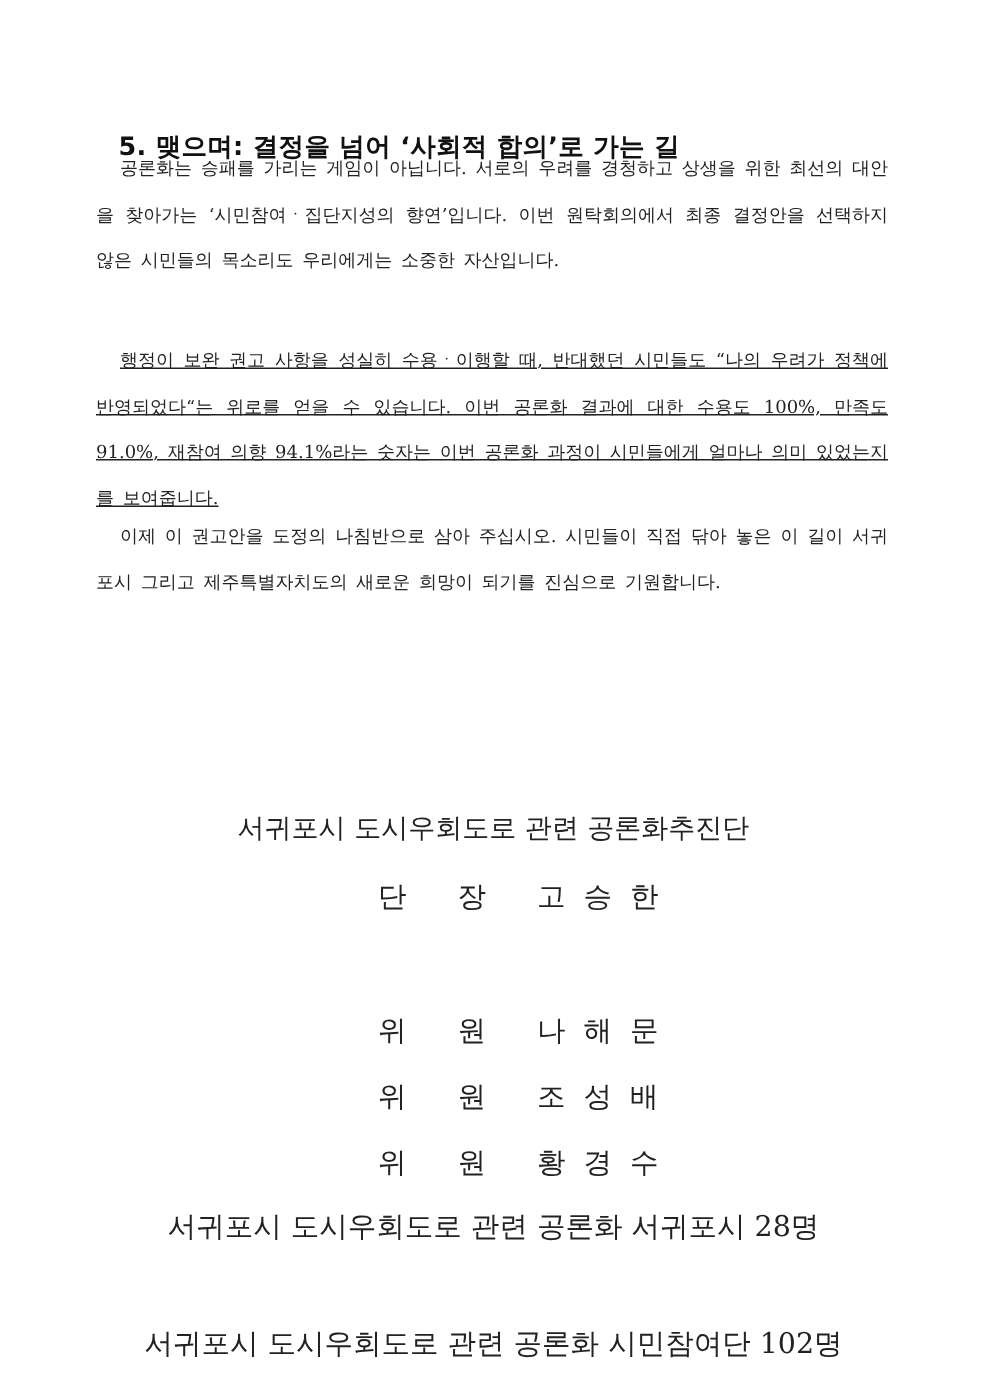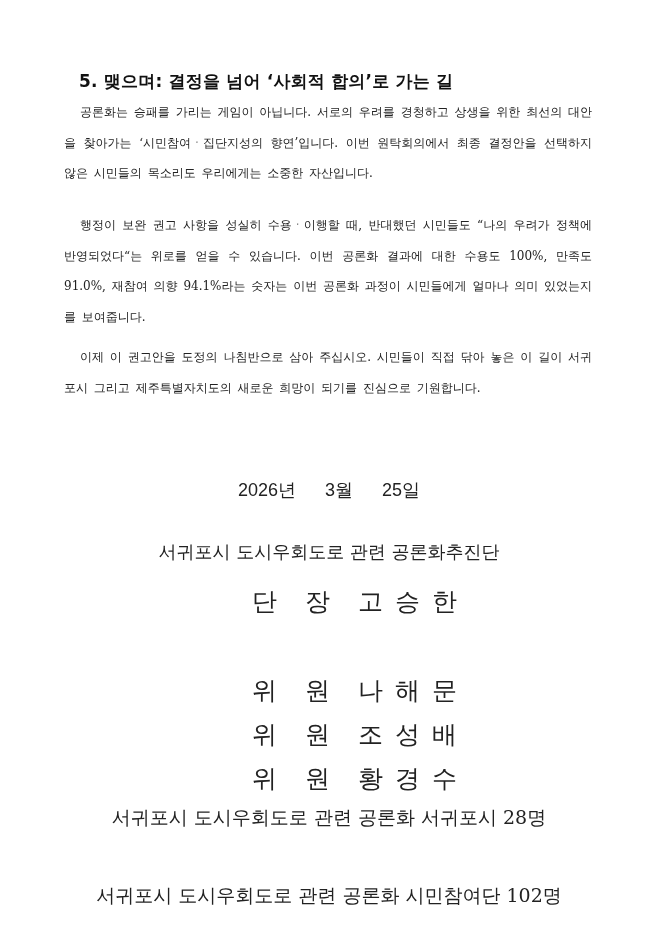--- a/index.html
+++ b/index.html
@@ -1,41 +1,41 @@
 <!DOCTYPE html>
 <html><head>
   <meta charset="utf-8">
   <style>
     html, body { margin: 0; padding: 0; background: #ffffff; }
     body { width: 658px; height: 930px; position: relative; overflow: hidden; color: #111; }
     .page { position: absolute; left: 0; top: 0; width: 658px; height: 930px; background: #fff; }
     .heading {
-      position: absolute; left: 79px; top: 70px;
+      position: absolute; left: 79px; top: 86px;
       font-family: "DejaVu Sans", sans-serif; font-weight: bold;
       font-size: 17px; letter-spacing: 0.2px; color: #111; white-space: nowrap;
     }
     .para {
       position: absolute; left: 64px; width: 528px;
       font-family: "DejaVu Serif", serif; font-size: 12px; line-height: 30.5px;
       text-align: justify; text-align-last: left; color: #222; word-spacing: 2px;
     }
     .para .indent { display: inline-block; width: 16px; }
     #p1 { top: 97px; }
-    #p2 { top: 210px; }
+    #p2 { top: 225px; text-decoration: underline; }
     #p3 { top: 342px; }
     .center {
       position: absolute; left: 0; width: 658px; text-align: center;
       font-family: "DejaVu Serif", serif; color: #222; white-space: nowrap;
     }
     .date { top: 478px; font-size: 18px; font-family: "Liberation Sans", sans-serif; }
     .date span { margin: 0 12px; }
     .org { top: 540px; font-size: 18px; }
     .member {
       position: absolute; left: 252px; height: 30px;
-      font-family: Liberation Mono, monospace; font-size: 25px; color: #222; white-space: nowrap;
+      font-family: Liberation Mono, monospace; font-size: 19px; color: #222; white-space: nowrap;
     }
     .member .role { display: inline-block; width: 106px; letter-spacing: 0; }
     .member .role span { display: inline-block; width: 53px; }
     .member .name { letter-spacing: 12px; }
     .bottom { font-size: 19px; }
     #b1 { top: 805px; }
     #b2 { top: 883px; }
   </style>
 </head>
 <body>
@@ -43,25 +43,20 @@
 <div class="page">
 
   <div class="heading">5. 맺으며: 결정을 넘어 ‘사회적 합의’로 가는 길</div>
 
   <div class="para" id="p1"><span class="indent"></span><span>공론화는 승패를 가리는 게임이 아닙니다. 서로의 우려를 경청하고 상생을 위한 최선의 대안을 찾아가는 ‘시민참여ㆍ집단지성의 향연’입니다. 이번 원탁회의에서 최종 결정안을 선택하지 않은 시민들의 목소리도 우리에게는 소중한 자산입니다.</span></div>
 
   <div class="para" id="p2"><span class="indent"></span><span>행정이 보완 권고 사항을 성실히 수용ㆍ이행할 때, 반대했던 시민들도 “나의 우려가 정책에 반영되었다“는 위로를 얻을 수 있습니다. 이번 공론화 결과에 대한 수용도 100%, 만족도 91.0%, 재참여 의향 94.1%라는 숫자는 이번 공론화 과정이 시민들에게 얼마나 의미 있었는지를 보여줍니다.</span></div>
 
   <div class="para" id="p3"><span class="indent"></span><span>이제 이 권고안을 도정의 나침반으로 삼아 주십시오. 시민들이 직접 닦아 놓은 이 길이 서귀포시 그리고 제주특별자치도의 새로운 희망이 되기를 진심으로 기원합니다.</span></div>
 
-  <div class="center date">
-    <span>2026년</span>
-    <span>3월</span>
-    <span>25일</span>
-  </div>
 
   <div class="center org">서귀포시 도시우회도로 관련 공론화추진단</div>
 
   <div class="member" style="top:585px;">
     <span class="role"><span>단</span><span>장</span></span><span class="name">고승한</span>
   </div>
 
 
   <div class="member" style="top:674px;">
     <span class="role"><span>위</span><span>원</span></span><span class="name">나해문</span>

